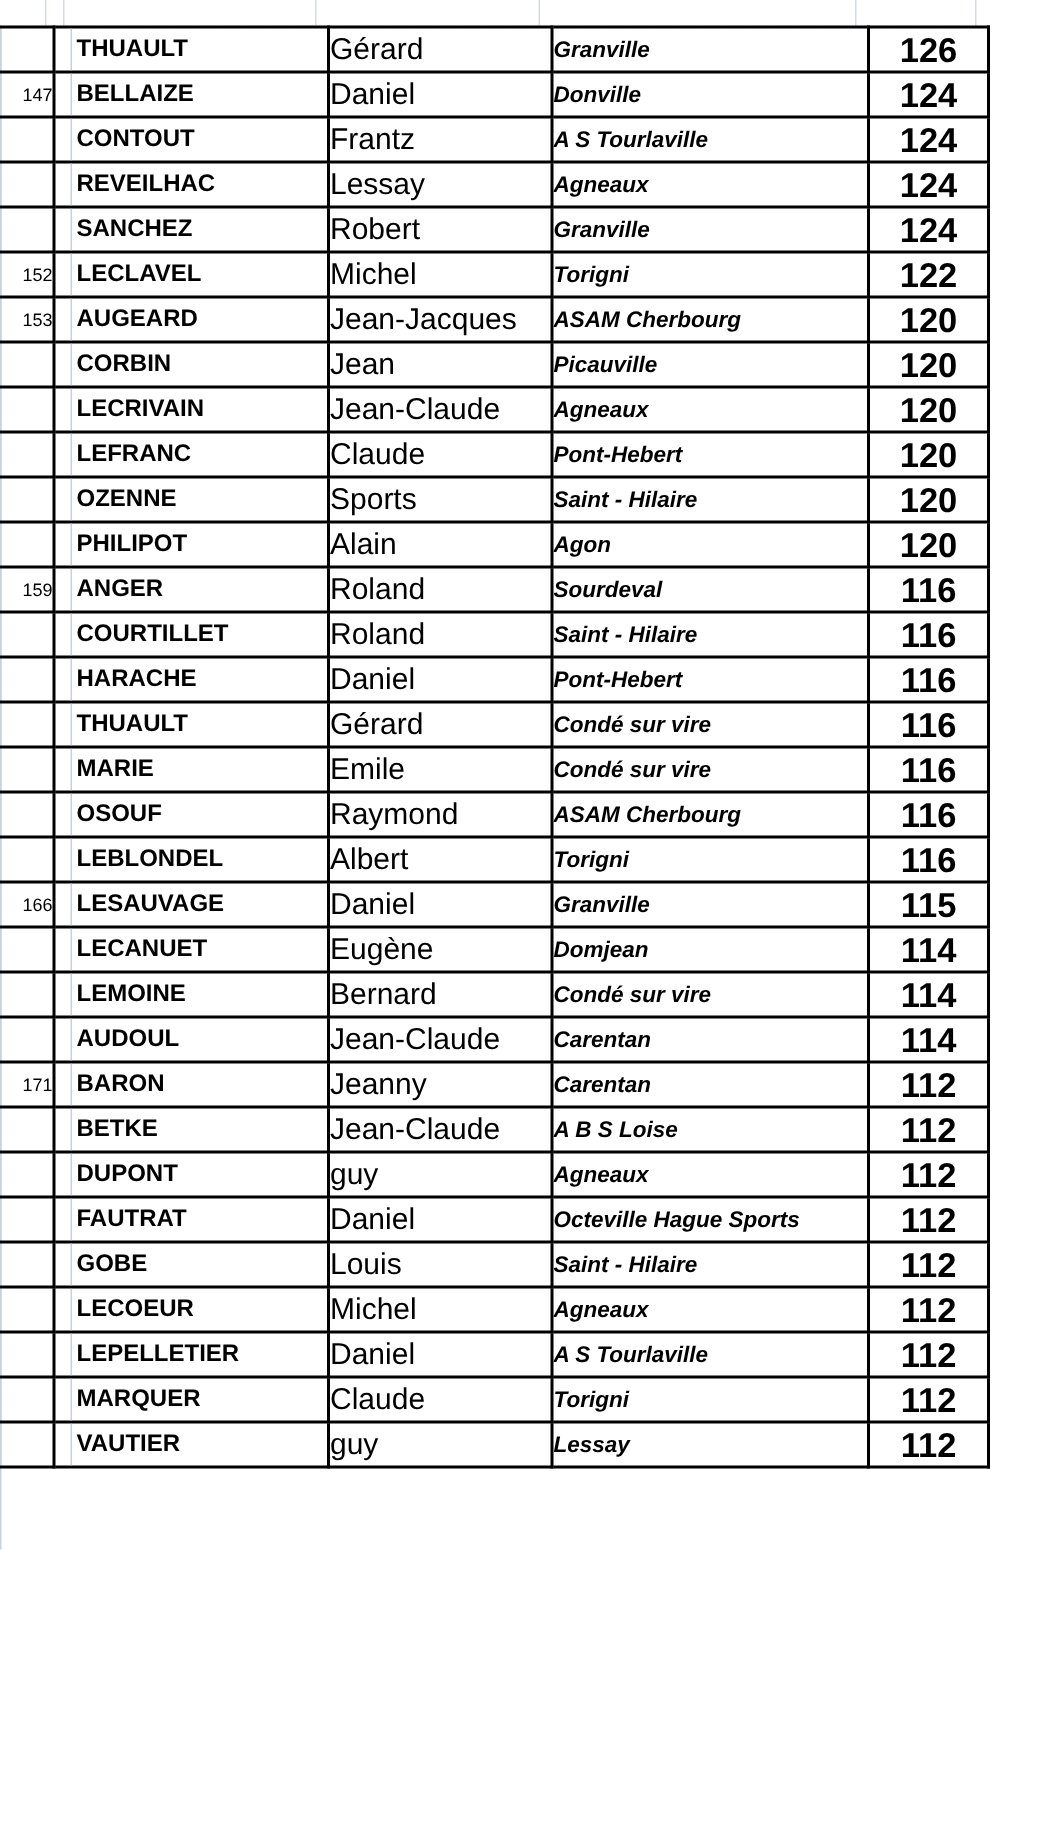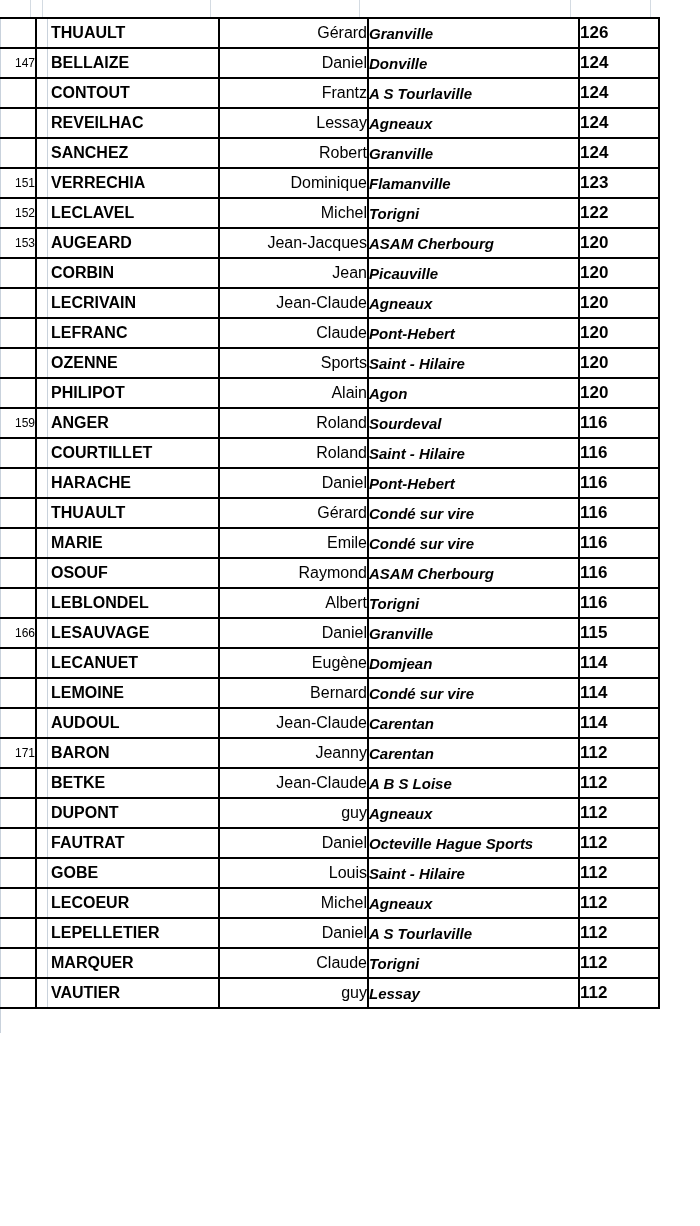--- a/index.html
+++ b/index.html
@@ -5,23 +5,23 @@
   html, body { margin:0; padding:0; background:#ffffff; }
   body { width:700px; height:1226px; position:relative; overflow:hidden; font-family:"Liberation Sans", sans-serif; color:#000; }
   .gridtop { position:absolute; left:0; top:0; width:651px; height:17px; border-bottom:1px dotted #d8dde3; }
   .gridtop .vl { position:absolute; top:0; height:17px; width:1px; background:#d4dbe2; }
   .leftgray { position:absolute; left:0; top:17px; width:1px; height:1016px; background:#c9d2dc; }
   table.results { position:absolute; left:0; top:17px; border-collapse:collapse; table-layout:fixed; }
   table.results td { height:28px; padding:0; border-top:2px solid #000; border-bottom:2px solid #000; vertical-align:middle; white-space:nowrap; overflow:hidden; }
   td.rank { width:29px; font-size:12px; text-align:right; padding-left:5px !important; border-left:1px solid #c9d2dc; border-right:2px solid #000; }
   td.last { width:167px; font-weight:bold; font-size:16px; padding-left:14px !important; border-right:2px solid #000; position:relative; }
   td.last::before { content:""; position:absolute; left:10px; top:0; bottom:0; width:1px; background:#c9d2dc; }
-  td.first { width:147px; text-align:right; font-size:16px; border-right:2px solid #000; }
+  td.first { width:147px; text-align:left; font-size:20px; border-right:2px solid #000; }
   td.club { width:209px; text-align:left; font-style:italic; font-weight:bold; font-size:15px; border-right:2px solid #000; }
-  td.score { width:78px; font-weight:bold; font-size:17px; border-right:2px solid #000; }
+  td.score { width:78px; text-align:center; font-weight:bold; font-size:23px; border-right:2px solid #000; }
 </style>
 </head>
 <body>
 
 <div class="gridtop">
   <div class="vl" style="left:30px"></div>
   <div class="vl" style="left:42px"></div>
   <div class="vl" style="left:210px"></div>
   <div class="vl" style="left:359px"></div>
   <div class="vl" style="left:570px"></div>
@@ -60,27 +60,20 @@
     <td class="score">124</td>
   </tr>
       <tr>
     <td class="rank"></td>
     <td class="last">SANCHEZ</td>
     <td class="first">Robert</td>
     <td class="club">Granville</td>
     <td class="score">124</td>
   </tr>
       <tr>
-    <td class="rank">151</td>
-    <td class="last">VERRECHIA</td>
-    <td class="first">Dominique</td>
-    <td class="club">Flamanville</td>
-    <td class="score">123</td>
-  </tr>
-      <tr>
     <td class="rank">152</td>
     <td class="last">LECLAVEL</td>
     <td class="first">Michel</td>
     <td class="club">Torigni</td>
     <td class="score">122</td>
   </tr>
       <tr>
     <td class="rank">153</td>
     <td class="last">AUGEARD</td>
     <td class="first">Jean-Jacques</td>

